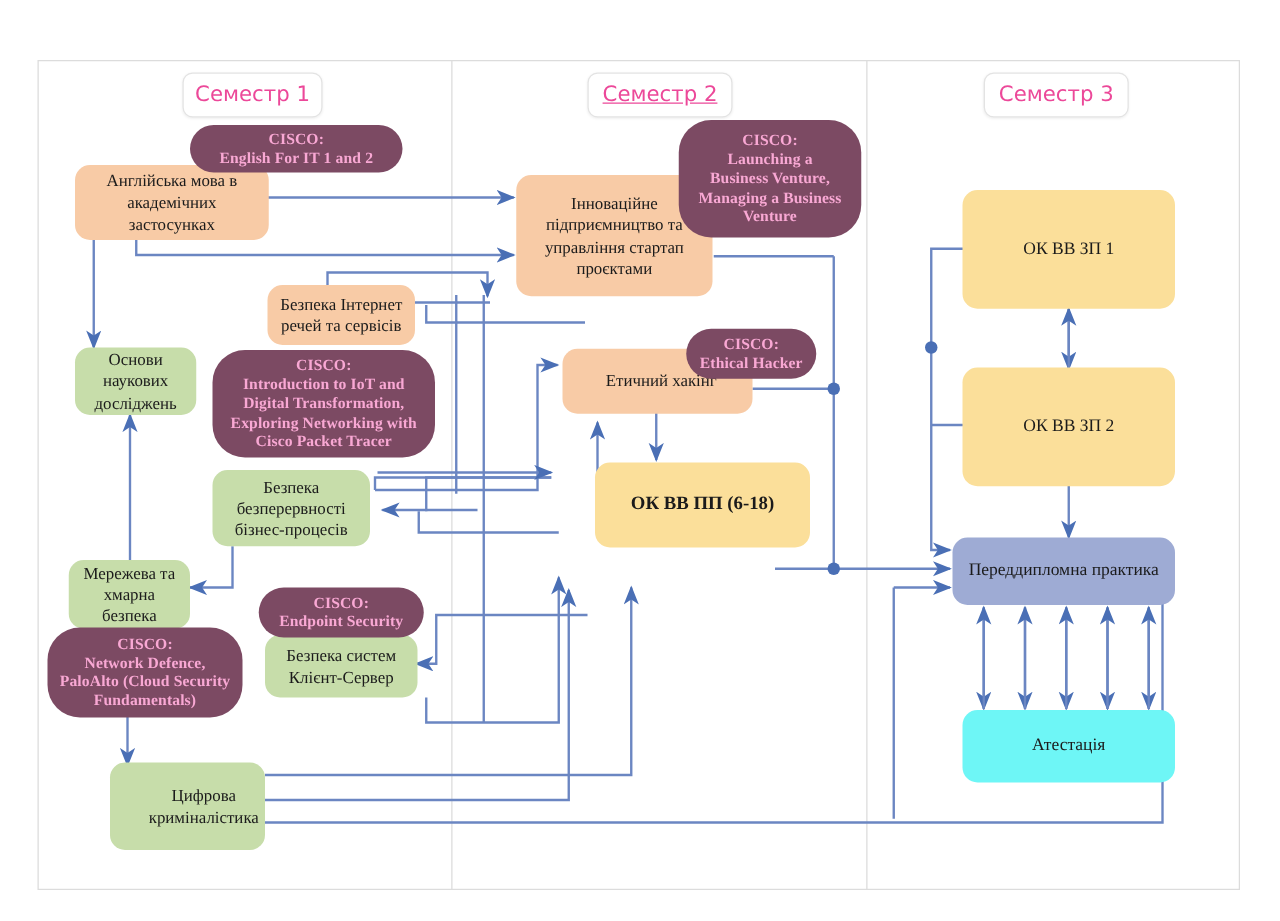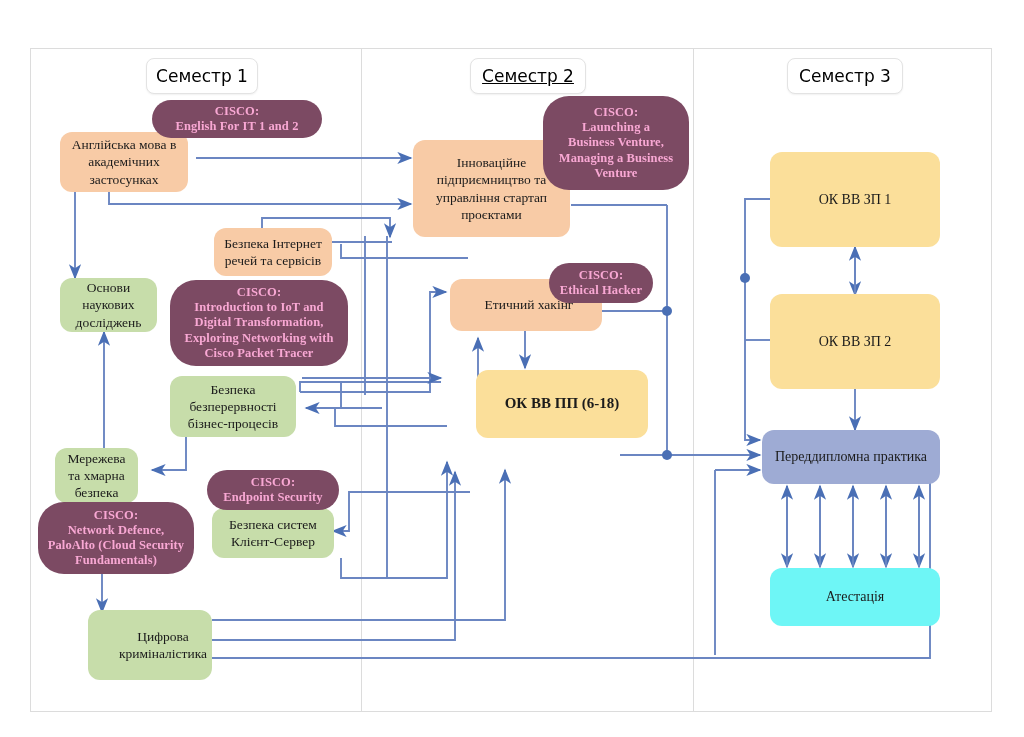--- a/index.html
+++ b/index.html
@@ -7,21 +7,21 @@
   #stage{position:relative;width:1024px;height:737px;background:#ffffff;overflow:hidden;}
 
   
   .frame{position:absolute;left:30px;top:48px;width:962px;height:664px;
          border:1px solid #dcdcdc;background:#fff;box-sizing:border-box;}
   .divider{position:absolute;top:48px;width:1px;height:664px;background:#dcdcdc;}
 
   
   .pill{position:absolute;height:34px;border:1px solid #e3e3e3;border-radius:8px;
         background:#fff;display:flex;align-items:center;justify-content:center;
-        font-family:"DejaVu Sans", sans-serif;font-size:17px;color:#000000;
+        font-family:"DejaVu Sans", sans-serif;font-size:17px;color:#ec4899;
         box-shadow:0 1px 2px rgba(0,0,0,.06);}
 
   
   .node{position:absolute;border-radius:12px;display:flex;align-items:center;
         justify-content:center;text-align:center;box-sizing:border-box;
         font-size:13.5px;line-height:1.28;color:#1b1b1b;padding:2px 6px;}
   .peach{background:#f8cba6;}
   .green{background:#c7ddaa;}
   .yellow{background:#fbdf9a;}
   .peri{background:#9eabd4;}
@@ -123,29 +123,29 @@
       <circle cx="667" cy="311" r="5"></circle>
       <circle cx="667" cy="455" r="5"></circle>
       <circle cx="745" cy="278" r="5"></circle>
     </g>
   </svg>
 
   <div class="pill" style="left:146px;top:58px;width:110px;">Семестр 1</div>
   <div class="pill" style="left:470px;top:58px;width:114px;text-decoration:underline;">Семестр 2</div>
   <div class="pill" style="left:787px;top:58px;width:114px;">Семестр 3</div>
 
-  <div class="node peach" style="left:60px;top:132px;width:128px;height:60px;">Англійська мова в академічних застосунках</div>
+  <div class="node peach" style="left:60px;top:132px;width:155px;height:60px;">Англійська мова в академічних застосунках</div>
 
   <div class="node green" style="left:60px;top:278px;width:97px;height:54px;">Основи наукових досліджень</div>
 
   <div class="node peach" style="left:170px;top:228px;width:118px;height:48px;margin-left:44px;">Безпека Інтернет речей та сервісів</div>
 
   <div class="node green" style="left:170px;top:376px;width:126px;height:61px;">Безпека безперервності бізнес-процесів</div>
 
-  <div class="node green" style="left:55px;top:448px;width:83px;height:55px;">Мережева та хмарна безпека</div>
+  <div class="node green" style="left:55px;top:448px;width:97px;height:55px;">Мережева та хмарна безпека</div>
 
   <div class="node green" style="left:212px;top:508px;width:122px;height:50px;">Безпека систем Клієнт-Сервер</div>
 
   <div class="node green" style="left:88px;top:610px;width:124px;height:70px;padding-left:32px;">Цифрова криміналістика</div>
 
   <div class="node peach" style="left:413px;top:140px;width:157px;height:97px;">Інноваційне підприємництво та управління стартап проєктами</div>
 
   <div class="node peach" style="left:450px;top:279px;width:152px;height:52px;padding-left:12px;">Етичний хакінг</div>
 
   <div class="node yellow" style="left:476px;top:370px;width:172px;height:68px;font-size:15px;font-weight:bold;">ОК ВВ ПП  (6-18)</div>

